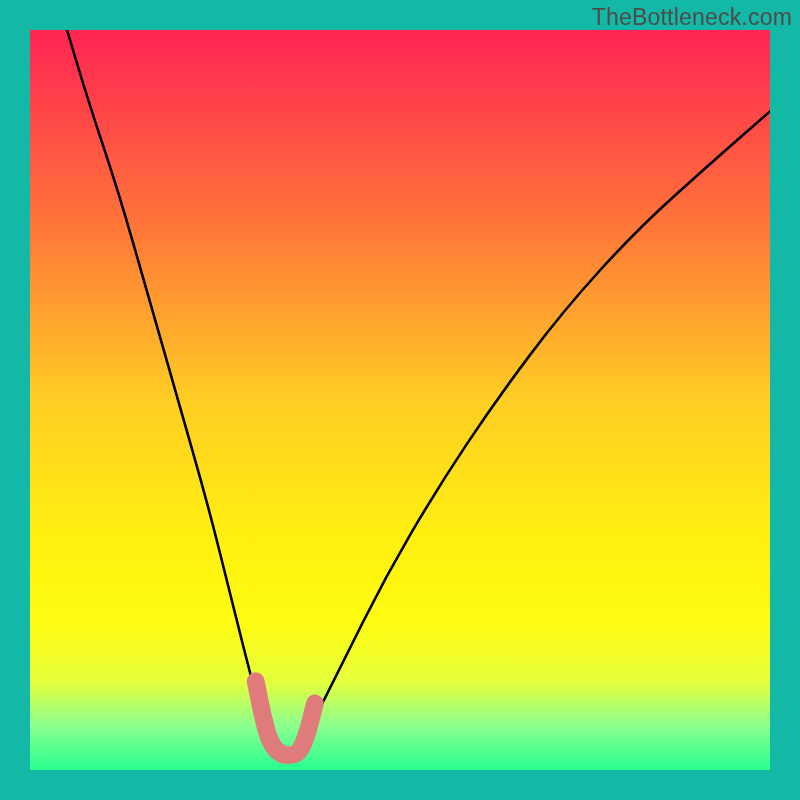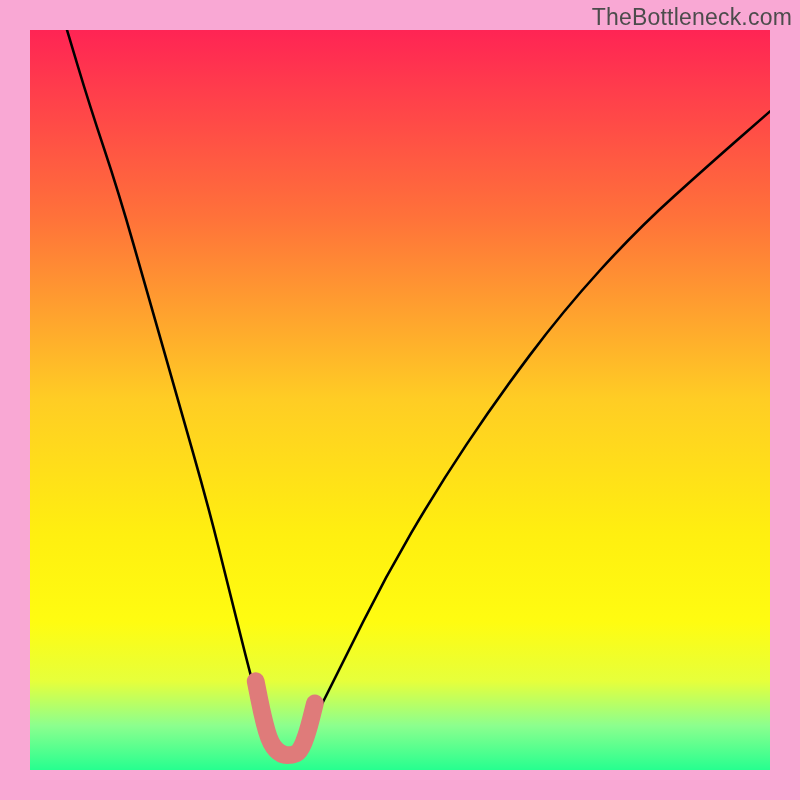--- a/index.html
+++ b/index.html
@@ -8,21 +8,21 @@
     width: 800px;
     height: 800px;
     overflow: hidden;
     font-family: Arial, Helvetica, sans-serif;
     background: #000;
   }
   .stage {
     position: relative;
     width: 800px;
     height: 800px;
-    background: #f9a8d4;
+    background: #14b8a6;
   }
   .plot-area {
     position: absolute;
     left: 30px;
     top: 30px;
     width: 740px;
     height: 740px;
   }
   .gradient-bg {
     position: absolute;

